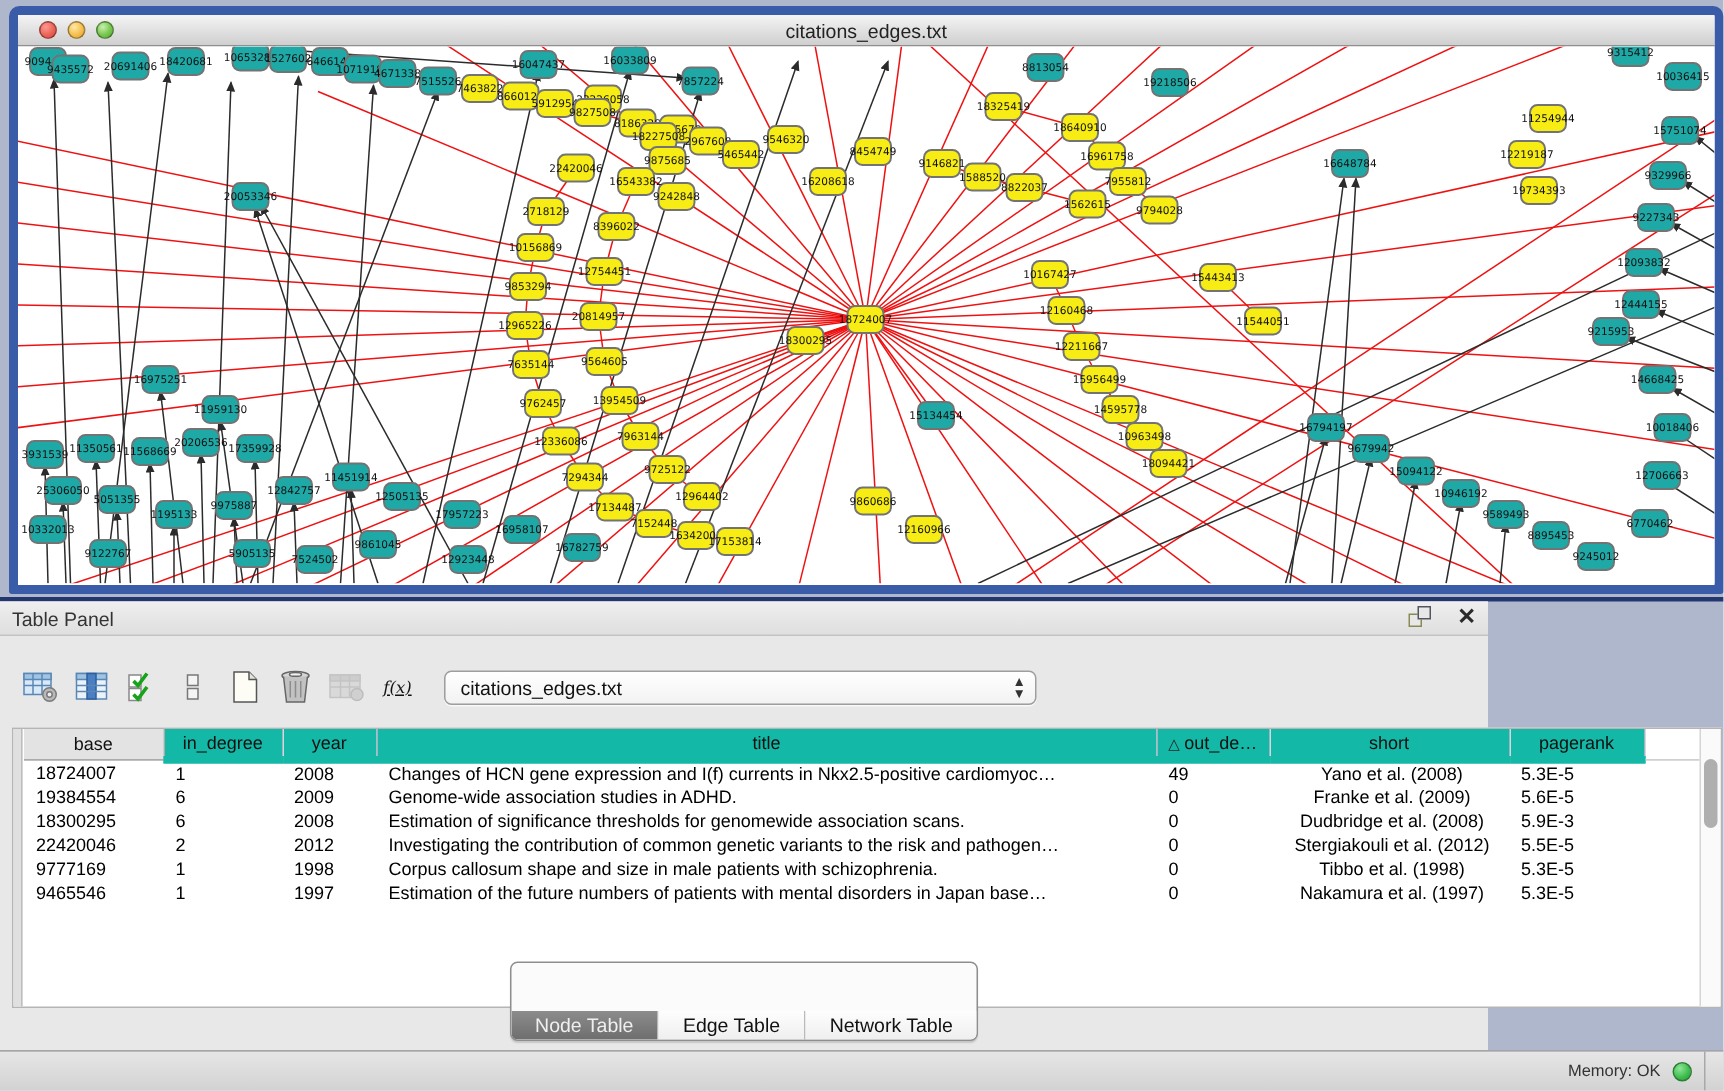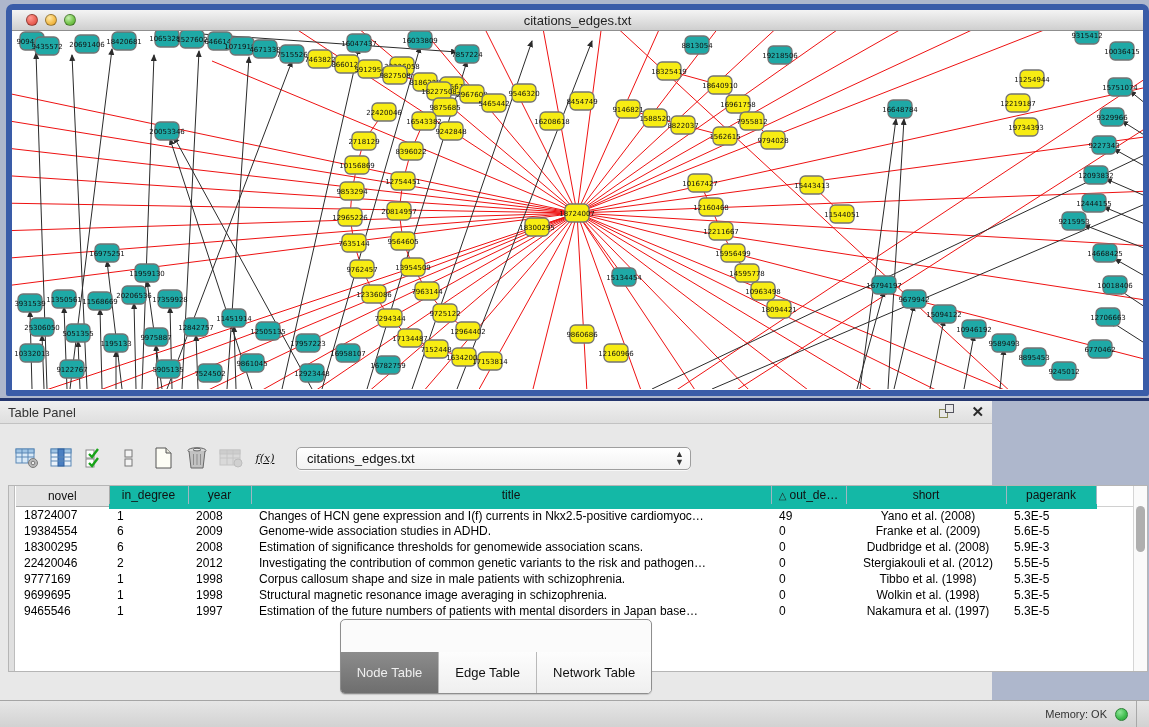--- a/index.html
+++ b/index.html
@@ -54,21 +54,21 @@
   .gutter { position:absolute; left:0; top:0; width:6px; height:100%; background:#E0E0E0; border-right:1px solid #BDBDBD; }
   .tbody-area { position:absolute; left:7px; top:0; }
   .vscroll { position:absolute; right:0; top:0; width:14px; height:100%; background:#FAFAFA; border-left:1px solid #D5D5D5; }
   .vthumb { position:absolute; left:2px; top:20px; width:9px; height:46px; border-radius:5px; background:#AFAFAF; }
   .sortglyph { display:inline-block; margin-right:3px; font-size:10px; color:#222; }
 
   
   .tabsrow { position:absolute; left:0; right:0; bottom:6px; display:flex; justify-content:center; }
   .seg { display:flex; border:1px solid #8E8E8E; border-radius:5px; overflow:hidden;
          background:#FBFBFB; box-shadow:0 1px 1px rgba(0,0,0,.15); }
-  .seg .tab { padding:13px 16px; font-size:13px; color:#111; border-right:1px solid #B9B9B9; background:linear-gradient(#FDFDFD,#EFEFEF);margin-top:32px; }
+  .seg .tab { padding:2px 16px; font-size:13px; color:#111; border-right:1px solid #B9B9B9; background:linear-gradient(#FDFDFD,#EFEFEF);margin-top:32px; }
   .seg .tab:last-child { border-right:none; }
   .seg .tab.sel { background:linear-gradient(#8C8C8C,#6E6E6E); color:#EFEFEF; }
 
   
   .statusbar { position:absolute; left:0; bottom:0; width:1149px; height:27px;
                background:linear-gradient(#E6E6E6,#D2D2D2); border-top:1px solid #A5A5A5;
                display:flex; align-items:center; justify-content:flex-end; }
   .mem-label { font-size:11px; color:#333; margin-right:8px; }
   .mem-dot { width:13px; height:13px; border-radius:50%; margin-right:8px;
              background:radial-gradient(circle at 35% 30%, #8FE698, #3DBB4C 60%, #2E9C3C);
@@ -816,21 +816,21 @@
             <col style="width:79px">
             <col style="width:63px">
             <col style="width:520px">
             <col style="width:75px">
             <col style="width:160px">
             <col style="width:90px">
             <col style="width:46px">
           </colgroup>
         <thead>
             <tr id="header-row">
-              <th class="gray" style="">novel</th>
+              <th class="gray" style="">base</th>
               <th class="" style="">in_degree</th>
               <th class="" style="">year</th>
               <th class="" style="">title</th>
               <th class="" style=""><span class="sortglyph">△</span>out_de…</th>
               <th class="" style="">short</th>
               <th class="" style="">pagerank</th>
               <th class="" style="background:#fff;border-right:1px solid #D0D0D0;border-bottom:1px solid #D0D0D0;"></th>
             </tr>
           </thead>
         <tbody id="body-rows">
@@ -878,30 +878,20 @@
               <td class="">9777169</td>
               <td class="">1</td>
               <td class="">1998</td>
               <td class="">Corpus callosum shape and size in male patients with schizophrenia.</td>
               <td class="">0</td>
               <td class="center">Tibbo et al. (1998)</td>
               <td class="">5.3E-5</td>
               <td class=""></td>
             </tr>
             <tr>
-              <td class="">9699695</td>
-              <td class="">1</td>
-              <td class="">1998</td>
-              <td class="">Structural magnetic resonance image averaging in schizophrenia.</td>
-              <td class="">0</td>
-              <td class="center">Wolkin et al. (1998)</td>
-              <td class="">5.3E-5</td>
-              <td class=""></td>
-            </tr>
-            <tr>
               <td class="">9465546</td>
               <td class="">1</td>
               <td class="">1997</td>
               <td class="">Estimation of the future numbers of patients with mental disorders in Japan base…</td>
               <td class="">0</td>
               <td class="center">Nakamura et al. (1997)</td>
               <td class="">5.3E-5</td>
               <td class=""></td>
             </tr>
           </tbody>

